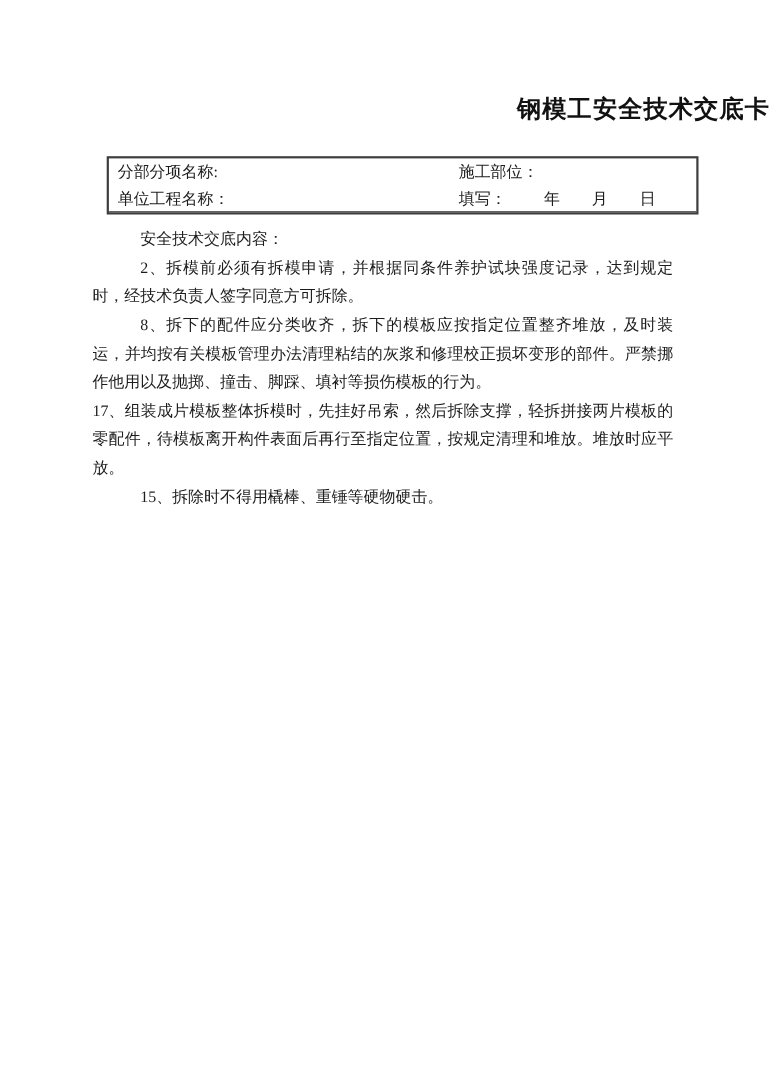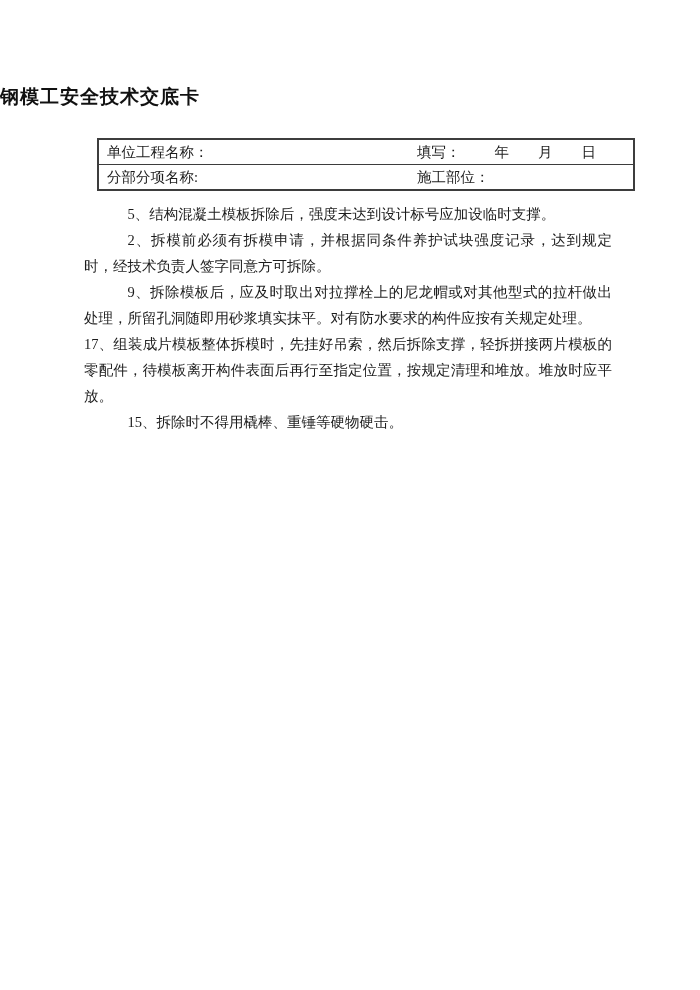--- a/index.html
+++ b/index.html
@@ -9,23 +9,23 @@
     height: 990px;
     background: #ffffff;
     box-sizing: border-box;
     font-family: "Liberation Serif", serif;
     color: #1c1c1c;
     overflow: hidden;
   }
   .doc-title {
     margin: 0;
     padding-top: 84px;
-    text-align: left;
+    text-align: right;
     font-family: "Liberation Sans", sans-serif;
-    font-size: 19px;
+    font-size: 22px;
     font-weight: 700;
     letter-spacing: 1px;
     color: #111;
   }
   .htable {
     margin: 28px 65px 0 97px;
     border: 2px solid #3d3d3d;
   }
   .hrow {
     display: flex;
@@ -59,40 +59,40 @@
   .para.indent { text-indent: 3em; }
 </style>
 </head>
 <body>
 
 <div class="page">
 
   <h1 class="doc-title">钢模工安全技术交底卡</h1>
 
   <div class="htable">
+    <div class="hrow">
+      <div class="hcell-left">分部分项名称:</div>
+      <div class="hcell-right">
+        <span>施工部位：</span>
+      </div>
+    </div>
     <div class="hrow first">
       <div class="hcell-left">单位工程名称：</div>
       <div class="hcell-right">
         <span>填写：</span>
         <span class="date-part-year">年</span>
         <span class="date-part-month">月</span>
         <span class="date-part-day">日</span>
       </div>
     </div>
-    <div class="hrow">
-      <div class="hcell-left">分部分项名称:</div>
-      <div class="hcell-right">
-        <span>施工部位：</span>
-      </div>
-    </div>
   </div>
 
   <div class="content">
+    <p class="para indent">安全技术交底内容：</p>
     <div>
-        <p class="para indent">5、结构混凝土模板拆除后，强度未达到设计标号应加设临时支撑。</p>
         <p class="para indent">2、拆模前必须有拆模申请，并根据同条件养护试块强度记录，达到规定时，经技术负责人签字同意方可拆除。</p>
-        <p class="para indent">9、拆除模板后，应及时取出对拉撑栓上的尼龙帽或对其他型式的拉杆做出处理，所留孔洞随即用砂浆填实抹平。对有防水要求的构件应按有关规定处理。</p>
+        <p class="para indent">8、拆下的配件应分类收齐，拆下的模板应按指定位置整齐堆放，及时装运，并均按有关模板管理办法清理粘结的灰浆和修理校正损坏变形的部件。严禁挪作他用以及抛掷、撞击、脚踩、填衬等损伤模板的行为。</p>
         <p class="para">17、组装成片模板整体拆模时，先挂好吊索，然后拆除支撑，轻拆拼接两片模板的零配件，待模板离开构件表面后再行至指定位置，按规定清理和堆放。堆放时应平放。</p>
         <p class="para indent">15、拆除时不得用橇棒、重锤等硬物硬击。</p>
       </div>
   </div>
 
 </div>
 
 </body></html>

